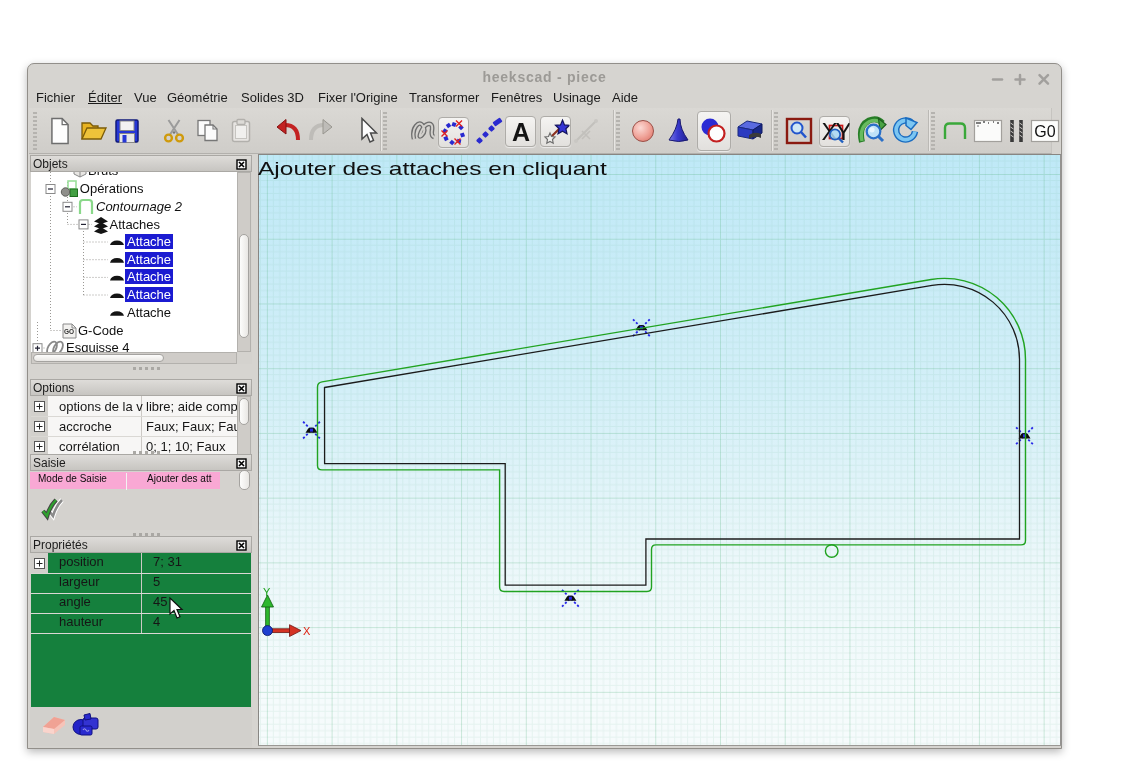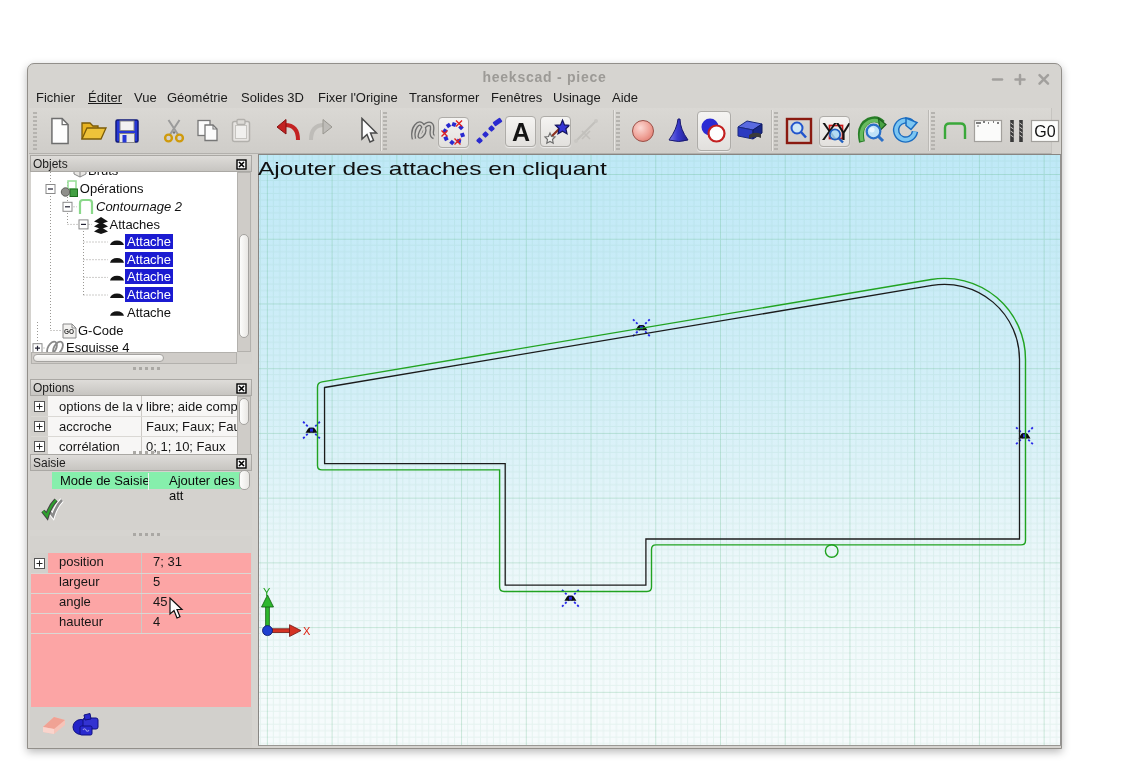--- a/index.html
+++ b/index.html
@@ -425,41 +425,45 @@
         <i></i>
         <i></i>
         <i></i>
         <i></i>
       </div>
     <div class="panel" style="top:300px;height:76px;">
       <div class="cap">Saisie<svg class="capx" viewBox="0 0 11 11">
             <rect x="1" y="1" width="9" height="9" fill="#f8f8f8" stroke="#000" stroke-width="1.4"></rect>
             <path d="M3 3 L8 8 M8 3 L3 8" stroke="#000" stroke-width="1.6"></path>
           </svg></div>
-      <div class="abs" style="left:22px;top:18px;width:190px;height:17px;background:#86efac;font-size:13px;color:#0c0c0c;">
+      <div class="abs" style="left:0;top:18px;width:190px;height:17px;background:#f9a8d4;font-size:10px;color:#0c0c0c;">
         <span class="abs" style="left:8px;top:1px;">Mode de Saisie</span>
         <span class="abs" style="left:96px;top:1px;border-left:1px solid #f2f2f2;padding-left:20px;height:17px;">Ajouter des att</span>
       </div>
       <div class="abs" style="left:209px;top:16px;width:11px;height:20px;background:linear-gradient(90deg,#fdfdfc,#e9e7e4);border:1px solid #a5a3a0;border-radius:5px;"></div>
       <svg class="abs" style="left:10px;top:44px;" width="26" height="24" viewBox="0 0 26 24">
         <path d="M9 13 L13 18 Q16 8 22 2" fill="none" stroke="#fff" stroke-width="4.6"></path>
         <path d="M9 13 L13 18 Q16 8 22 2" fill="none" stroke="#8c8c8c" stroke-width="2.6"></path>
         <path d="M3 13 L7 18 Q10 8 16 2" fill="none" stroke="#444" stroke-width="4.4"></path>
         <path d="M3 13 L7 18 Q10 8 16 2" fill="none" stroke="#2fa02f" stroke-width="2.4"></path>
       </svg>
     </div>
     <div class="dgrip" style="top:379px;">
         <i></i>
         <i></i>
         <i></i>
         <i></i>
         <i></i>
       </div>
     <div class="panel" style="top:382px;height:212px;">
-      <div class="abs" style="left:1px;top:17px;width:220px;height:154px;background:#fca5a5;">
+      <div class="cap">Propriétés<svg class="capx" viewBox="0 0 11 11">
+            <rect x="1" y="1" width="9" height="9" fill="#f8f8f8" stroke="#000" stroke-width="1.4"></rect>
+            <path d="M3 3 L8 8 M8 3 L3 8" stroke="#000" stroke-width="1.6"></path>
+          </svg></div>
+      <div class="abs" style="left:1px;top:17px;width:220px;height:154px;background:#15803d;">
         <div class="abs" style="left:0;top:0;width:17px;height:20px;background:#d2d0cc;"></div>
         <div class="abs" style="left:110px;top:0;width:1px;height:80px;background:#ccc9c5;"></div>
         <div class="abs" style="left:0;top:20px;width:220px;height:1px;background:#dad8d4;"></div>
         <div class="abs" style="left:0;top:40px;width:220px;height:1px;background:#dad8d4;"></div>
         <div class="abs" style="left:0;top:60px;width:220px;height:1px;background:#dad8d4;"></div>
         <div class="abs" style="left:0;top:80px;width:220px;height:1px;background:#dad8d4;"></div>
         <svg class="abs" style="left:3px;top:5px;" width="11" height="11" viewBox="0 0 11 11">
             <rect x="0.5" y="0.5" width="10" height="10" fill="#fff" stroke="#555"></rect>
             <path d="M2.5 5.5 H8.5 M5.5 2.5 V8.5" stroke="#222"></path>
           </svg>

